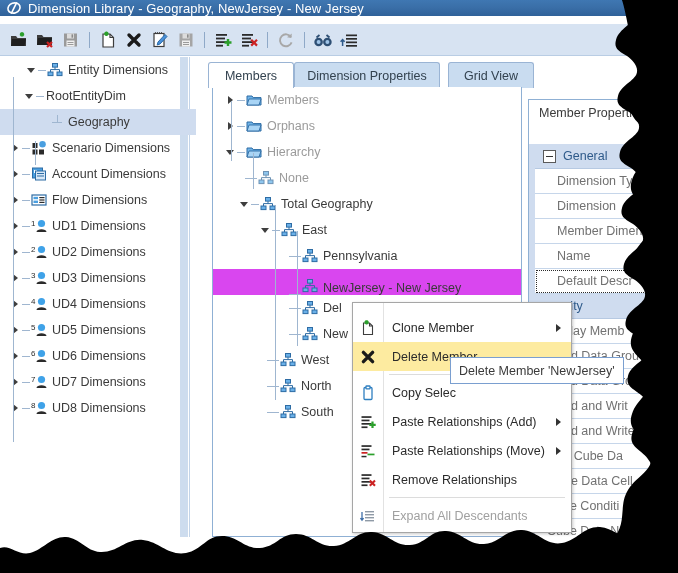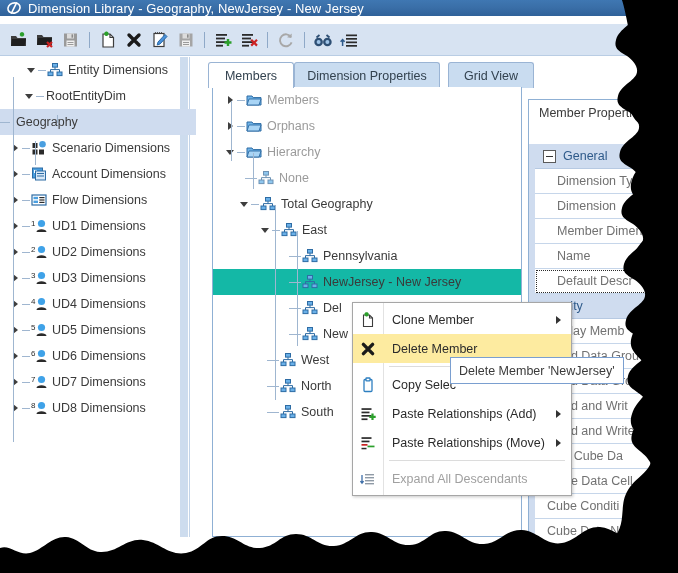--- a/index.html
+++ b/index.html
@@ -99,21 +99,21 @@
   
   .centerpanel{
     position:absolute;left:212px;top:87px;width:310px;height:450px;
     background:#ffffff;border:1px solid #8fb0d4;border-top:none;
     box-sizing:border-box;overflow:hidden;
   }
   .mrow{height:26px;display:flex;align-items:center;white-space:nowrap;position:relative;}
   .mrow .lbl{font-size:12.5px;}
   .mrow.dim .lbl{color:#9b9b9b;}
   .mrow.norm .lbl{color:#3a3a3a;}
-  .mrow.sel{background:#14b8a6;}
+  .mrow.sel{background:#d946ef;align-items:flex-end;}
 
   
   .rightwrap{
     position:absolute;left:524px;top:87px;width:154px;height:450px;overflow:hidden;
   }
   .rpanel{
     position:absolute;left:4px;top:12px;width:160px;height:440px;
     background:#ffffff;border:1px solid #8fb0d4;box-sizing:border-box;
   }
   .rtitle{font-size:12.5px;color:#3a3a3a;padding:6px 0 6px 10px;white-space:nowrap;}
@@ -133,21 +133,21 @@
     margin-left:8px;margin-right:7px;position:relative;
   }
   .expbox::before{content:"";position:absolute;width:7px;height:1px;background:#333;}
   .rcolbg{position:absolute;left:0;top:44px;width:12px;height:400px;background:#cfdcef;}
 
   
   .ctxmenu{
     position:absolute;left:352px;top:302px;width:220px;
     background:#ffffff;border:1px solid #a6a6a6;
     box-shadow:1px 1px 3px rgba(0,0,0,.22);
-    box-sizing:border-box;z-index:40;padding:2px 0 2px 0;
+    box-sizing:border-box;z-index:40;padding:10px 0 2px 0;
   }
   .ctxgutter{
     position:absolute;left:0;top:0;width:30px;height:100%;background:#ffffff;
     border-right:1px solid #e2e2e2;
   }
   .ctxitem{
     position:relative;height:29px;display:flex;align-items:center;
     font-size:12.5px;color:#2b2b2b;z-index:2;
   }
   .ctxitem.hl{background:#fdeba0;}
@@ -329,21 +329,21 @@
     </div>
 
     <div class="trow" style="padding-left:22px">
       <span class="tarr open">
           <i></i>
         </span>
       <span class="tdash"></span>
       <span class="lbl" style="margin-left:2px">RootEntityDim</span>
     </div>
 
-    <div class="trow sel" style="">
+    <div class="trow sel" style="padding-left:52px">
       <span class="tdash" style="width:10px;flex:0 0 10px"></span>
       <span class="lbl" style="margin-left:6px">Geography</span>
     </div>
 
     <div class="trow" style="padding-left:8px">
       <span class="tarr">
           <i></i>
         </span>
       <span class="tdash"></span>
       <span class="ticon">
@@ -828,20 +828,32 @@
           <rect x="2.5" y="6.6" width="8" height="1.7" fill="#2b2b2b"></rect>
           <rect x="2.5" y="10" width="6" height="1.7" fill="#cc2222"></rect>
           <rect x="8.5" y="11.6" width="7" height="1.7" fill="#2ca02c"></rect>
           <rect x="2.5" y="13.8" width="5" height="1.5" fill="#2b2b2b"></rect>
         </svg>
       </span>
       <span class="ctxlabel">Paste Relationships (Move)</span>
       <span class="ctxarrow"></span>
     </div>
 
+    <div class="ctxitem">
+      <span class="ctxicon">
+        <svg width="18" height="18" viewBox="0 0 18 18">
+          <rect x="2.5" y="3.2" width="10" height="1.7" fill="#2b2b2b"></rect>
+          <rect x="2.5" y="6.6" width="8" height="1.7" fill="#2b2b2b"></rect>
+          <rect x="2.5" y="10" width="10" height="1.7" fill="#2b2b2b"></rect>
+          <rect x="2.5" y="13.4" width="6" height="1.7" fill="#2b2b2b"></rect>
+          <path d="M10.8 9.5 L16 14.7 M16 9.5 L10.8 14.7" stroke="#cc2222" stroke-width="2.1"></path>
+        </svg>
+      </span>
+      <span class="ctxlabel">Remove Relationships</span>
+    </div>
 
     <div class="ctxsep"></div>
 
     <div class="ctxitem disabled">
       <span class="ctxicon">
         <svg width="18" height="18" viewBox="0 0 18 18">
           <rect x="6" y="4" width="9" height="1.4" fill="#8f9aa6"></rect>
           <rect x="6" y="7" width="9" height="1.4" fill="#8f9aa6"></rect>
           <rect x="6" y="10" width="9" height="1.4" fill="#8f9aa6"></rect>
           <rect x="6" y="13" width="9" height="1.4" fill="#8f9aa6"></rect>

